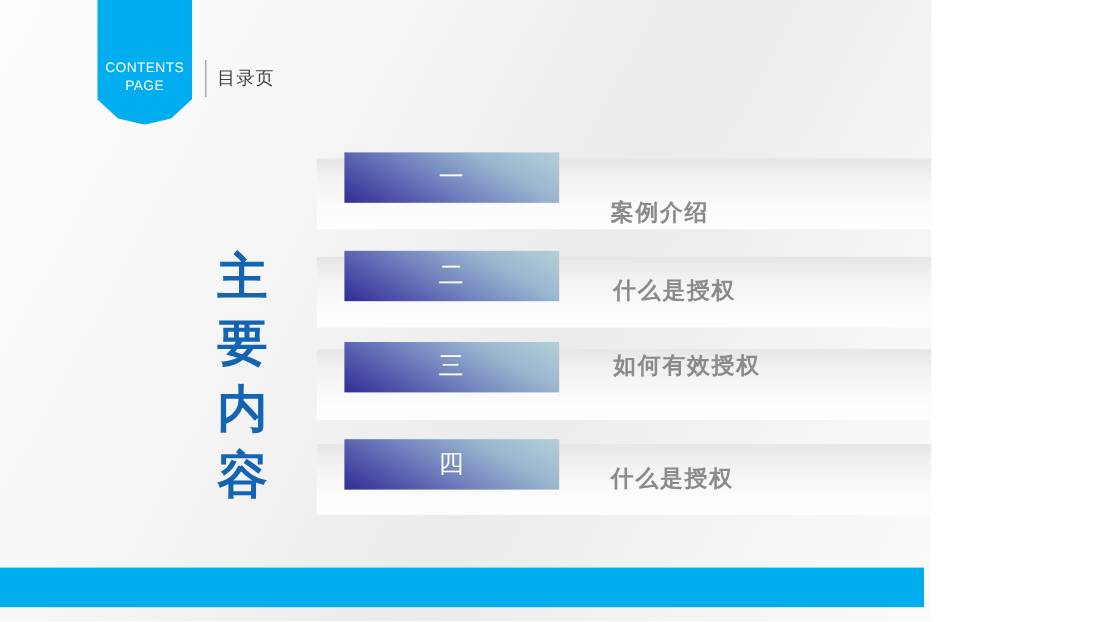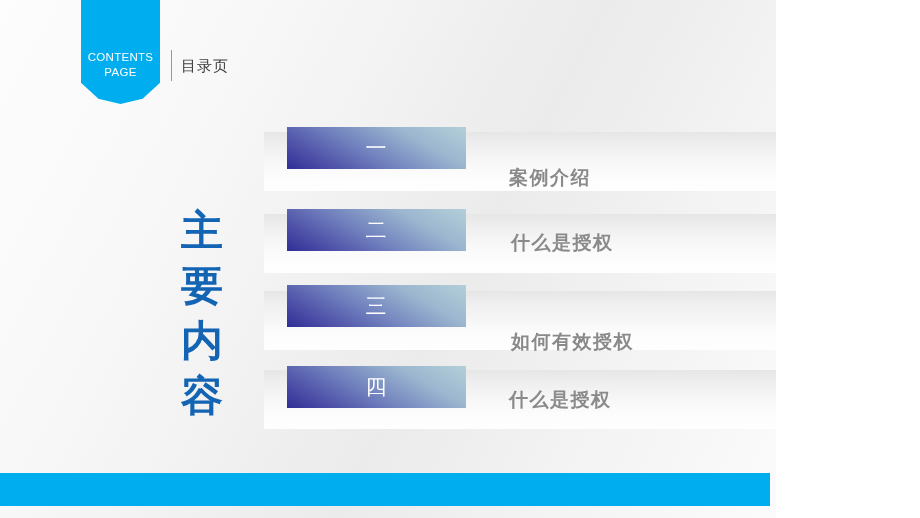--- a/index.html
+++ b/index.html
@@ -114,21 +114,21 @@
     left: 509px;
     font-size: 19px;
     font-weight: bold;
     color: #8a8a8a;
     letter-spacing: 1.5px;
     line-height: 26px;
     white-space: nowrap;
   }
   .row-label-1 { top: 132px; margin-top: 33px; }
   .row-label-2 { top: 230px; left: 511px; }
-  .row-label-3 { top: 329px; left: 511px; }
+  .row-label-3 { top: 293px; left: 511px; }
   .row-label-4 { top: 387px; left: 509px; }
 
   
   .footer-bar {
     position: absolute;
     left: 0;
     top: 473px;
     width: 770px;
     height: 33px;
     background: #00aeef;

